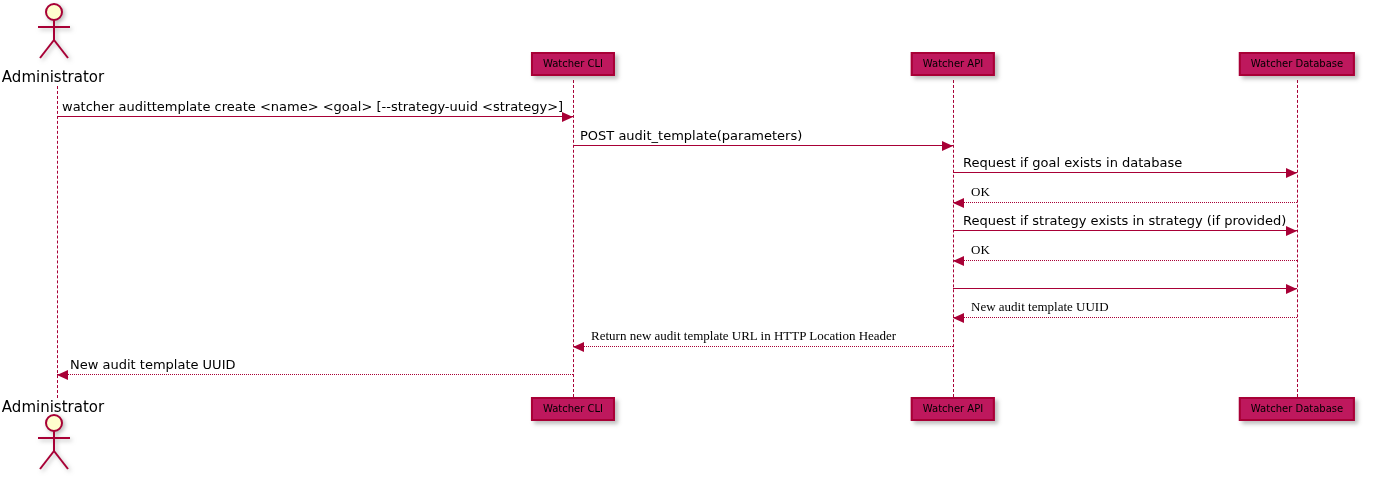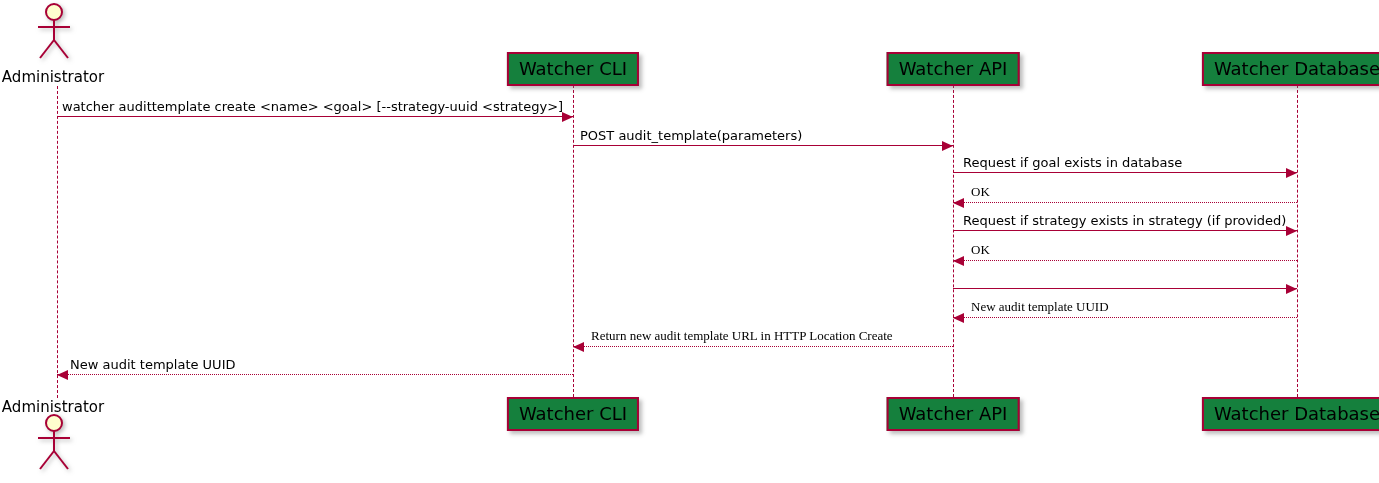--- a/index.html
+++ b/index.html
@@ -19,26 +19,26 @@
   
   .lifeline {
     position: absolute;
     width: 0;
     border-left: 1px dashed #A80036;
   }
   
   .pbox {
     position: absolute;
     transform: translateX(-50%);
-    background: #15803d;
+    background: #be185d;
     border: 2px solid #A80036;
     padding: 4px 10px 5px 10px;
     white-space: nowrap;
     box-shadow: 3px 3px 4px rgba(110,110,110,0.45);
-    font-size: 18px;
+    font-size: 10px;
     color: #000000;
   }
   
   .actor {
     position: absolute;
     transform: translateX(-50%);
     filter: drop-shadow(2.5px 2.5px 2px rgba(120,120,120,0.5));
   }
   .actor-label {
     position: absolute;
@@ -143,21 +143,21 @@
     <span class="arrowhead to-right"></span>
   </div>
 
   <div class="message dotted pad18" style="left:953px; top:297px; width:344px; height:21px;">
     <span class="msg-label">New audit template UUID</span>
     <div class="msg-line"></div>
     <span class="arrowhead to-left"></span>
   </div>
 
   <div class="message dotted pad18" style="left:573px; top:326px; width:380px; height:21px;">
-    <span class="msg-label">Return new audit template URL in HTTP Location Create</span>
+    <span class="msg-label">Return new audit template URL in HTTP Location Header</span>
     <div class="msg-line"></div>
     <span class="arrowhead to-left"></span>
   </div>
 
   <div class="message dotted pad13" style="left:57px; top:354px; width:516px; height:21px;">
     <span class="msg-label">New audit template UUID</span>
     <div class="msg-line"></div>
     <span class="arrowhead to-left"></span>
   </div>
 

